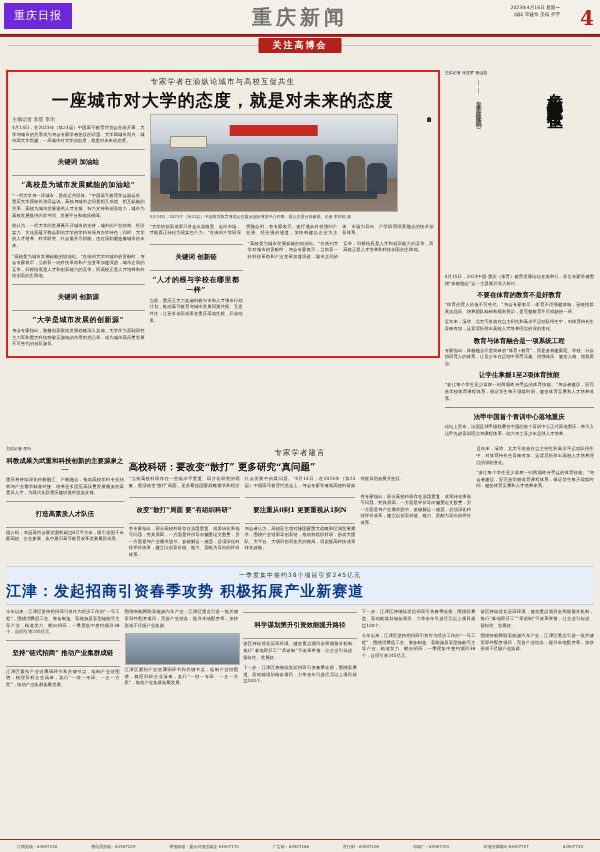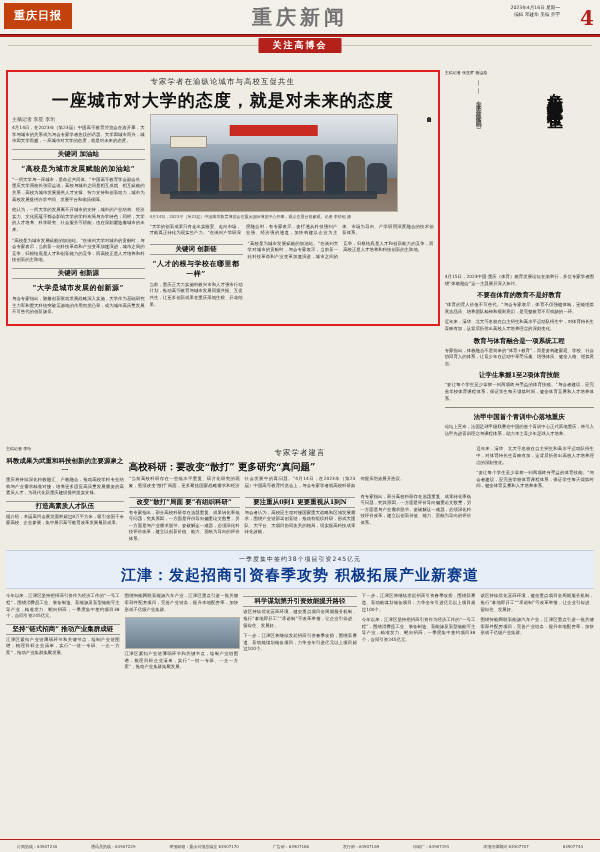--- a/index.html
+++ b/index.html
@@ -14,24 +14,24 @@
     background:#efece4;
   }
   
   .masthead{
     position:relative;height:34px;
     border-bottom:1px solid #7a1410;
     background:#f3f0e9;
   }
   .logo{
     position:absolute;left:4px;top:3px;width:68px;height:26px;
-    background:#c2410c;color:#fff;
+    background:#6d28d9;color:#fff;
     font-family:"DejaVu Serif","Liberation Serif",serif;
     font-size:11px;line-height:26px;text-align:center;letter-spacing:1px;
-    font-weight:bold;
+    font-weight:normal;
   }
   .masthead-title{
     position:absolute;left:0;right:0;top:4px;text-align:center;
     font-family:"DejaVu Serif","Liberation Serif",serif;
     font-size:20px;font-weight:bold;color:#737373;letter-spacing:4px;
   }
   .masthead-meta{
     position:absolute;right:40px;top:4px;text-align:right;
     font-size:4.6px;color:#333;line-height:7px;
   }
@@ -131,31 +131,31 @@
     font-size:9.5px;font-weight:bold;color:#111;text-align:left;
     line-height:12px;margin:3px 0 3px 0;
   }
   .h3{
     font-family:"DejaVu Serif","Liberation Serif",serif;
     font-size:6.5px;font-weight:bold;color:#111;text-align:center;
     margin:3px 0 2px 0;
   }
   .h3.boxed{
     border-top:1px solid #999;border-bottom:1px solid #999;
-    padding:0 0;
+    padding:8px 0;
   }
   .hr{height:1px;background:#bdb6a8;margin:5px 0;}
   .hr.dark{background:#8d8679;}
   
   .feature{
     margin-top:4px;border-top:2px solid #b3211a;padding-top:4px;
   }
   .feature-title{
     font-family:"DejaVu Serif","Liberation Serif",serif;
-    font-size:15px;font-weight:bold;color:#0d3b8c;text-align:center;
+    font-size:15px;font-weight:bold;color:#0d3b8c;text-align:left;
     letter-spacing:1px;margin:2px 0 3px 0;
   }
   .feature-kicker{
     text-align:center;font-size:6px;color:#333;margin-bottom:2px;letter-spacing:1px;
   }
   .mini-photo{
     width:100%;height:30px;border:1px solid #b9b2a4;
     background:linear-gradient(#9fb0bf,#6c7d8c);margin:3px 0 2px 0;
   }
   

